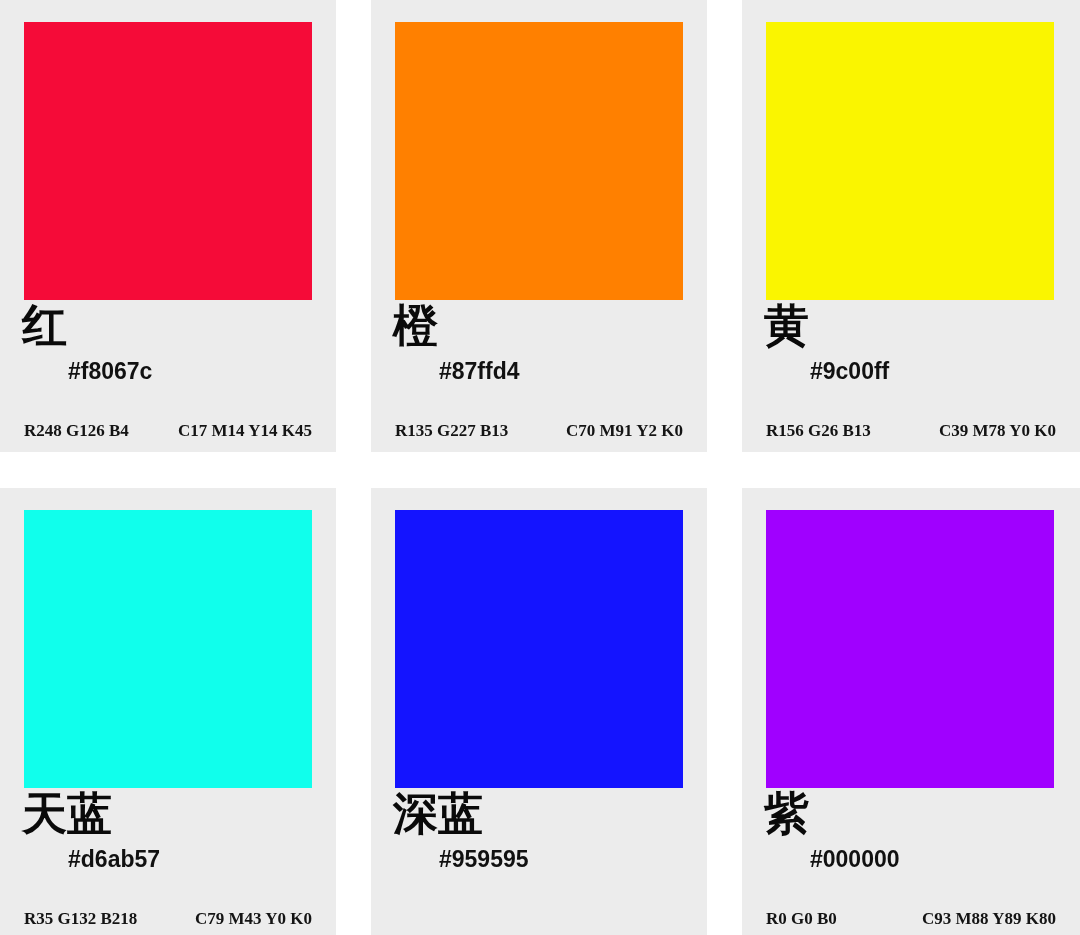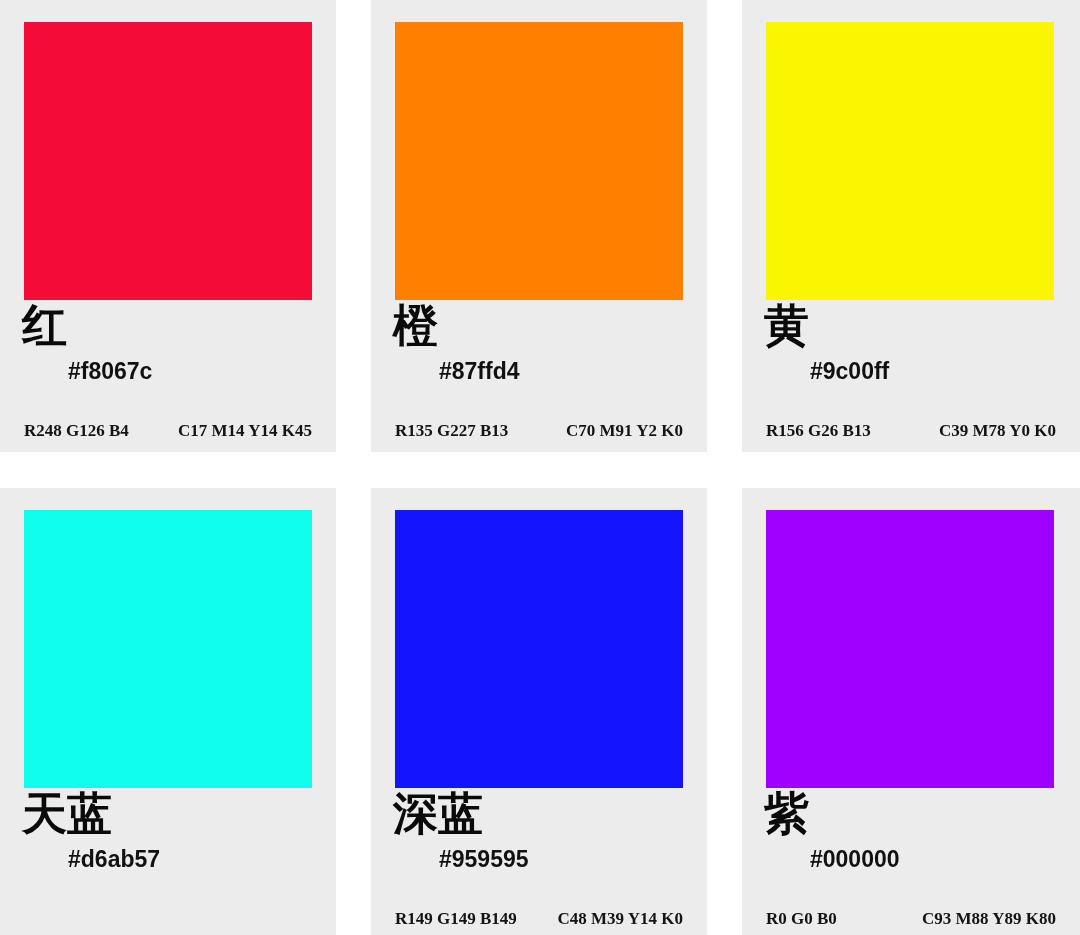--- a/index.html
+++ b/index.html
@@ -128,30 +128,30 @@
     <div class="values-row">
       <span class="values-rgb">R156 G26 B13</span>
       <span class="values-cmyk">C39 M78 Y0 K0</span>
     </div>
   </div>
 
   <div class="swatch-card card-r2c1" style="background-color: rgb(236, 236, 236);">
     <div class="color-chip" style="background-color: rgb(16, 255, 236);"></div>
     <div class="card-label">天蓝</div>
     <div class="card-hex">#d6ab57</div>
+    <div class="values-row">
+      <span class="values-rgb">R35 G132 B218</span>
+      <span class="values-cmyk">C79 M43 Y0 K0</span>
+    </div>
   </div>
 
   <div class="swatch-card card-r2c2" style="background-color: rgb(236, 236, 236); padding-left: 16px;">
     <div class="color-chip" style="background-color: rgb(20, 20, 255);"></div>
     <div class="card-label">深蓝</div>
     <div class="card-hex">#959595</div>
-    <div class="values-row">
-      <span class="values-rgb">R149 G149 B149</span>
-      <span class="values-cmyk">C48 M39 Y14 K0</span>
-    </div>
   </div>
 
   <div class="swatch-card card-r2c3" style="background-color: rgb(236, 236, 236);">
     <div class="color-chip" style="background-color: rgb(160, 0, 255);"></div>
     <div class="card-label">紫</div>
     <div class="card-hex">#000000</div>
     <div class="values-row">
       <span class="values-rgb">R0 G0 B0</span>
       <span class="values-cmyk">C93 M88 Y89 K80</span>
     </div>

